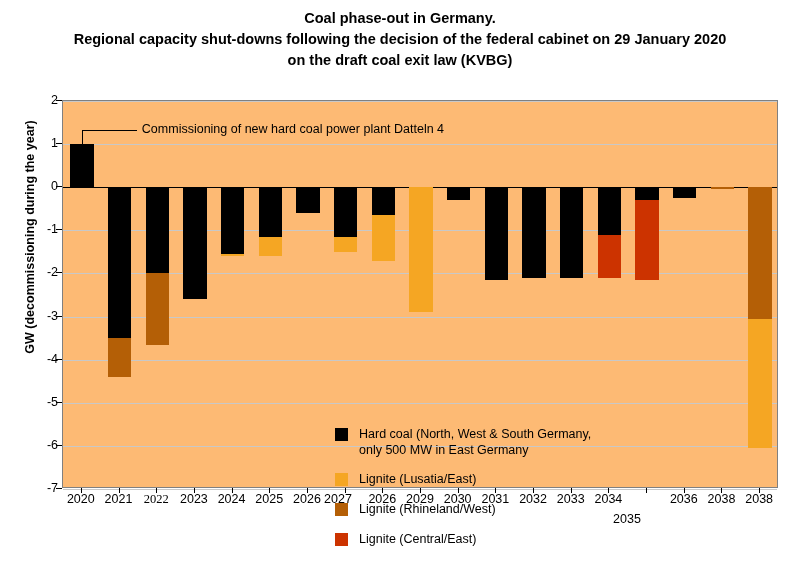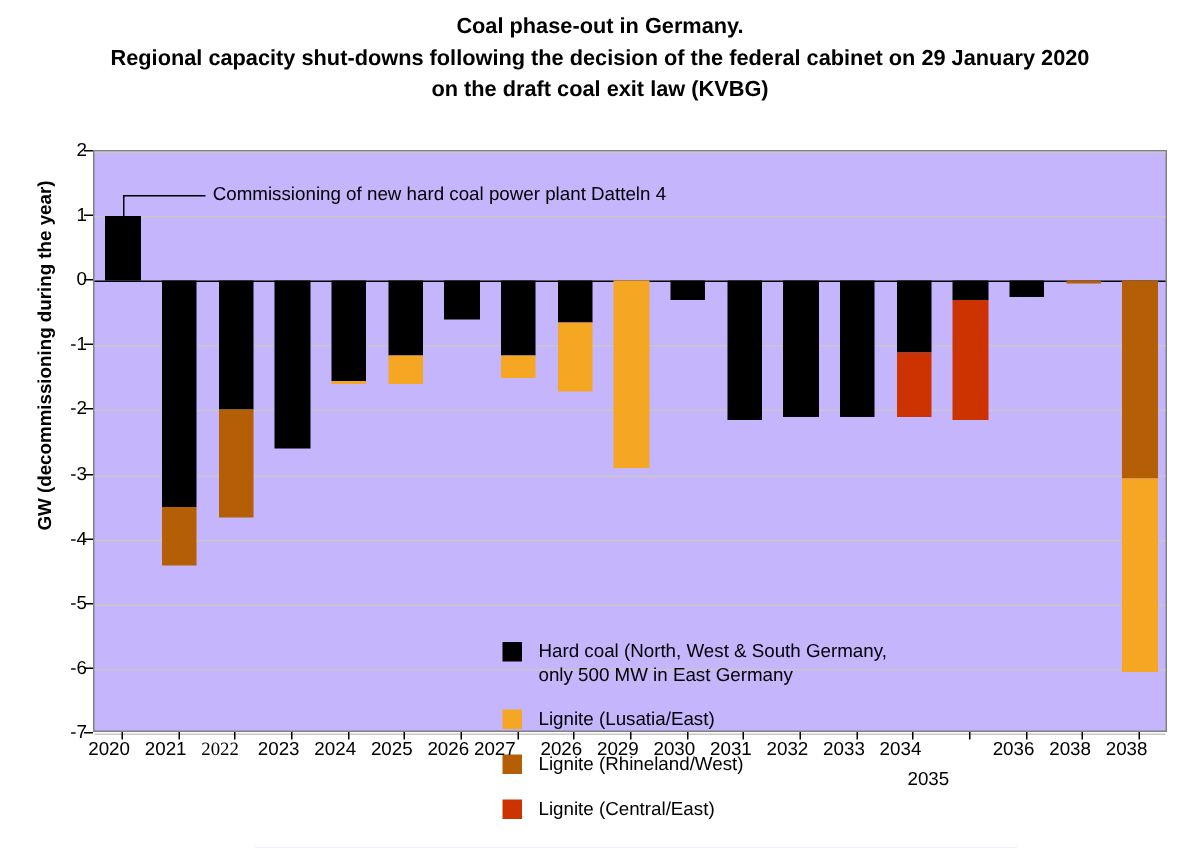--- a/index.html
+++ b/index.html
@@ -35,21 +35,21 @@
 
   
   #plot-frame {
     position: absolute;
     left: 62px;
     top: 100px;
     width: 716px;
     height: 388px;
     border: 1px solid #808080;
     box-sizing: border-box;
-    background: #c4b5fd;
+    background: #fdba74;
   }
   .gridline {
     position: absolute;
     left: 0;
     width: 100%;
     height: 1px;
     background: #c8c8c8;
   }
   .zeroline {
     position: absolute;
@@ -84,20 +84,21 @@
     font-size: 12.5px;
     font-weight: bold;
     transform: rotate(-90deg);
     transform-origin: center center;
   }
   
   .xtick {
     position: absolute;
     top: 492px;
     font-size: 12.5px;
+    text-align: center;
     width: 44px;
     margin-left: -22px;
   }
   .xtickmark {
     position: absolute;
     top: 488px;
     width: 1px;
     height: 5px;
     background: #000;
   }

